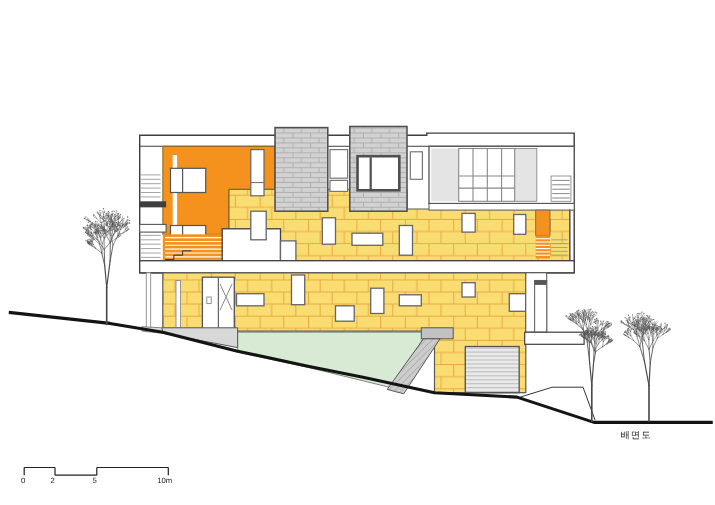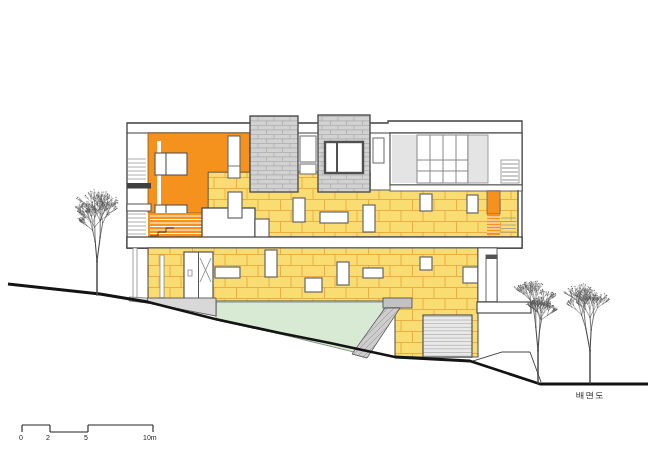--- a/index.html
+++ b/index.html
@@ -1613,15 +1613,15 @@
         <circle cx="567.9308961759565" cy="302.3395478507872" r="0.6" fill="#666"></circle>
       </g>
 
   <path d="M22,425 V432 M50,425 V432 M88,425 V432 M153,425 V432 M22,425 H50 M88,425 H153 M50,432 H88" fill="none" stroke="#222" stroke-width="1.1"></path>
 </svg>
 
 <span class="lbl scale-lbl" style="left:19px;top:434px;">0</span>
 <span class="lbl scale-lbl" style="left:46px;top:434px;">2</span>
 <span class="lbl scale-lbl" style="left:84px;top:434px;">5</span>
 <span class="lbl scale-lbl" style="left:143px;top:434px;">10m</span>
-<span class="lbl title-lbl" style="left:576px;top:390px;">배면도</span>
+<span class="lbl title-lbl" style="left:564px;top:390px;">배면도</span>
 
 </div>
 
 </body></html>

